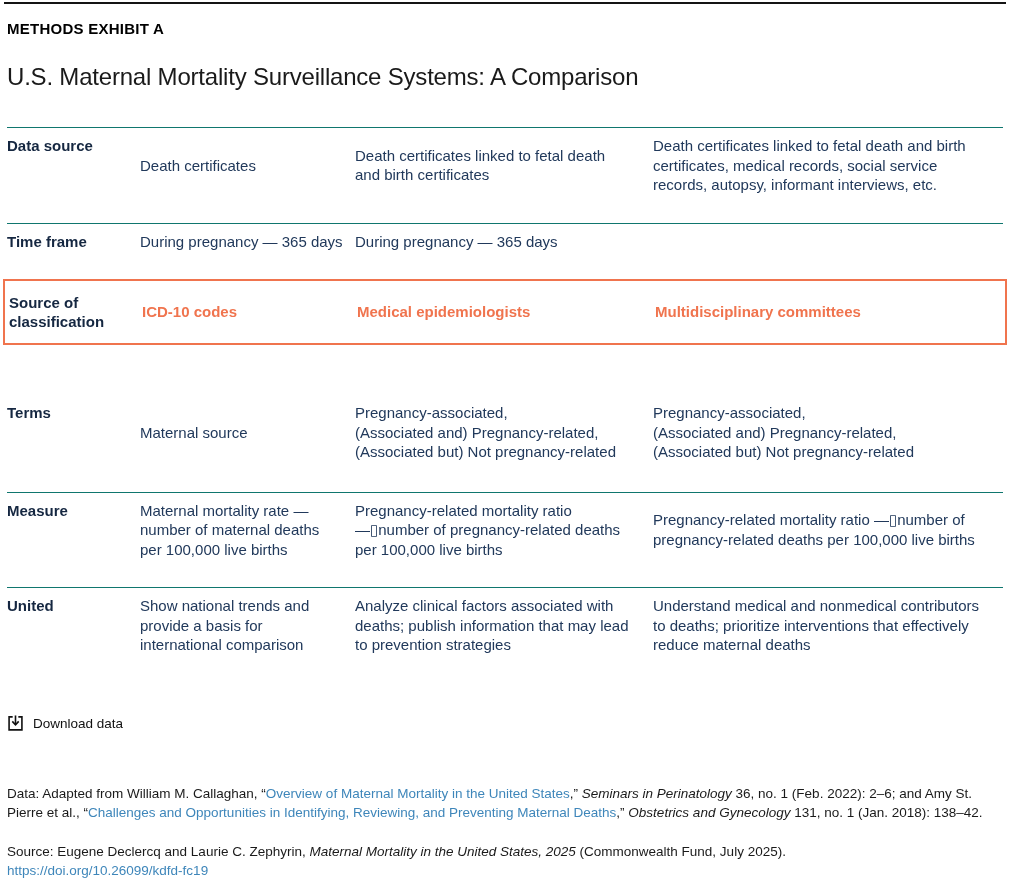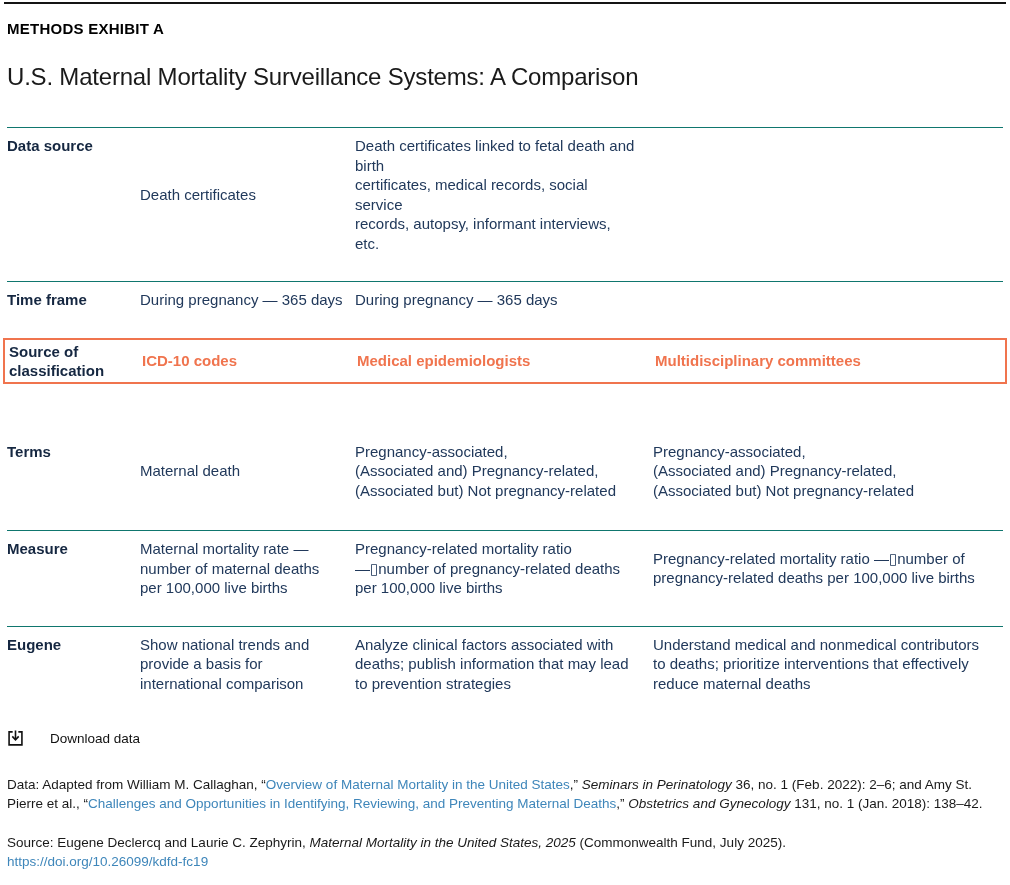--- a/index.html
+++ b/index.html
@@ -8,53 +8,55 @@
   .rule{height:2px;background:#141414;margin:0 -3px;}
   .rule.top{margin-top:2px;}
   .eyebrow{font-size:15px;font-weight:bold;color:#000;letter-spacing:.25px;padding-top:16px;}
   .title{font-family:Liberation Sans, sans-serif;font-size:24px;font-weight:500;
          color:#1a1a1a;margin-top:26px;letter-spacing:-.2px;}
   .table{margin-top:36px;}
   .trow{display:grid;grid-template-columns:133px 215px 298px 1fr;align-items:center;
         border-top:1px solid #0f766e;padding:8px 0 28px;}
   .trow.thead{border-top:none;padding:0 0 12px;align-items:start;}
   .trow.no-top{border-top:none;padding-top:30px;padding-bottom:30px;margin-top:28px;}
-  .trow.hl{border:2px solid #F0744E;margin:0 -4px;padding:2px 4px;min-height:38px;}
+  .trow.hl{border:2px solid #F0744E;margin:0 -4px;padding:12px 4px;min-height:38px;}
   .chead{font-weight:bold;color:#1d3557;font-size:15px;line-height:19.5px;
          white-space:pre-line;padding-right:14px;}
   .rlabel{font-weight:bold;color:#152741;font-size:15px;line-height:19px;
           align-self:start;white-space:pre-line;padding-right:8px;}
   .trow.hl .rlabel{align-self:center;}
   .cell{font-size:15px;line-height:19.5px;color:#21395b;white-space:pre-line;padding-right:18px;}
   .cell.c2{padding-right:10px;}
   .cell-hl{color:#F0744E;font-weight:bold;font-size:15px;}
-  .download{display:inline-flex;align-items:center;gap:26px;margin-top:9px;
+  .download{display:inline-flex;align-items:center;gap:9px;margin-top:32px;
             color:#111;font-size:13.5px;cursor:pointer;}
   .download svg{display:block;}
   .note{font-size:13.5px;line-height:19px;color:#1a1a1a;max-width:996px;}
-  .note.data{margin-top:24px;}
+  .note.data{margin-top:48px;}
   .note.source{margin-top:20px;}
   .seg-italic{font-style:italic;}
   a, .seg-link{color:#3e86ba;text-decoration:none;}
 </style>
 </head>
 <body>
 
 <div class="page">
   <div class="rule top"></div>
 
   <div class="eyebrow">METHODS EXHIBIT A</div>
   <div class="title">U.S. Maternal Mortality Surveillance Systems: A Comparison</div>
 
   <div class="table">
 
 
     <div class="trow">
       <div class="rlabel">Data source</div>
       <div class="cell">Death certificates</div>
+      <div class="cell c2">Death certificates linked to fetal death
+and birth certificates</div>
       <div class="cell">Death certificates linked to fetal death and birth
 certificates, medical records, social service
 records, autopsy, informant interviews, etc.</div>
     </div>
 
     <div class="trow">
       <div class="rlabel">Time frame</div>
       <div class="cell c2">During pregnancy — 365 days</div>
       <div class="cell">During pregnancy — 365 days</div>
     </div>
@@ -62,21 +64,21 @@
     <div class="trow hl">
       <div class="rlabel">Source of
 classification</div>
       <div class="cell cell-hl">ICD-10 codes</div>
       <div class="cell cell-hl c2">Medical epidemiologists</div>
       <div class="cell cell-hl">Multidisciplinary committees</div>
     </div>
 
     <div class="trow no-top">
       <div class="rlabel">Terms</div>
-      <div class="cell">Maternal death</div>
+      <div class="cell">Maternal source</div>
       <div class="cell c2">Pregnancy-associated,
 (Associated and) Pregnancy-related,
 (Associated but) Not pregnancy-related</div>
       <div class="cell">Pregnancy-associated,
 (Associated and) Pregnancy-related,
 (Associated but) Not pregnancy-related</div>
     </div>
 
     <div class="trow">
       <div class="rlabel">Measure</div>
@@ -84,21 +86,21 @@
 number of maternal deaths
 per 100,000 live births</div>
       <div class="cell c2">Pregnancy-related mortality ratio
 —▯number of pregnancy-related deaths
 per 100,000 live births</div>
       <div class="cell">Pregnancy-related mortality ratio —▯number of
 pregnancy-related deaths per 100,000 live births</div>
     </div>
 
     <div class="trow">
-      <div class="rlabel">Eugene</div>
+      <div class="rlabel">United</div>
       <div class="cell">Show national trends and
 provide a basis for
 international comparison</div>
       <div class="cell c2">Analyze clinical factors associated with
 deaths; publish information that may lead
 to prevention strategies</div>
       <div class="cell">Understand medical and nonmedical contributors
 to deaths; prioritize interventions that effectively
 reduce maternal deaths</div>
     </div>

